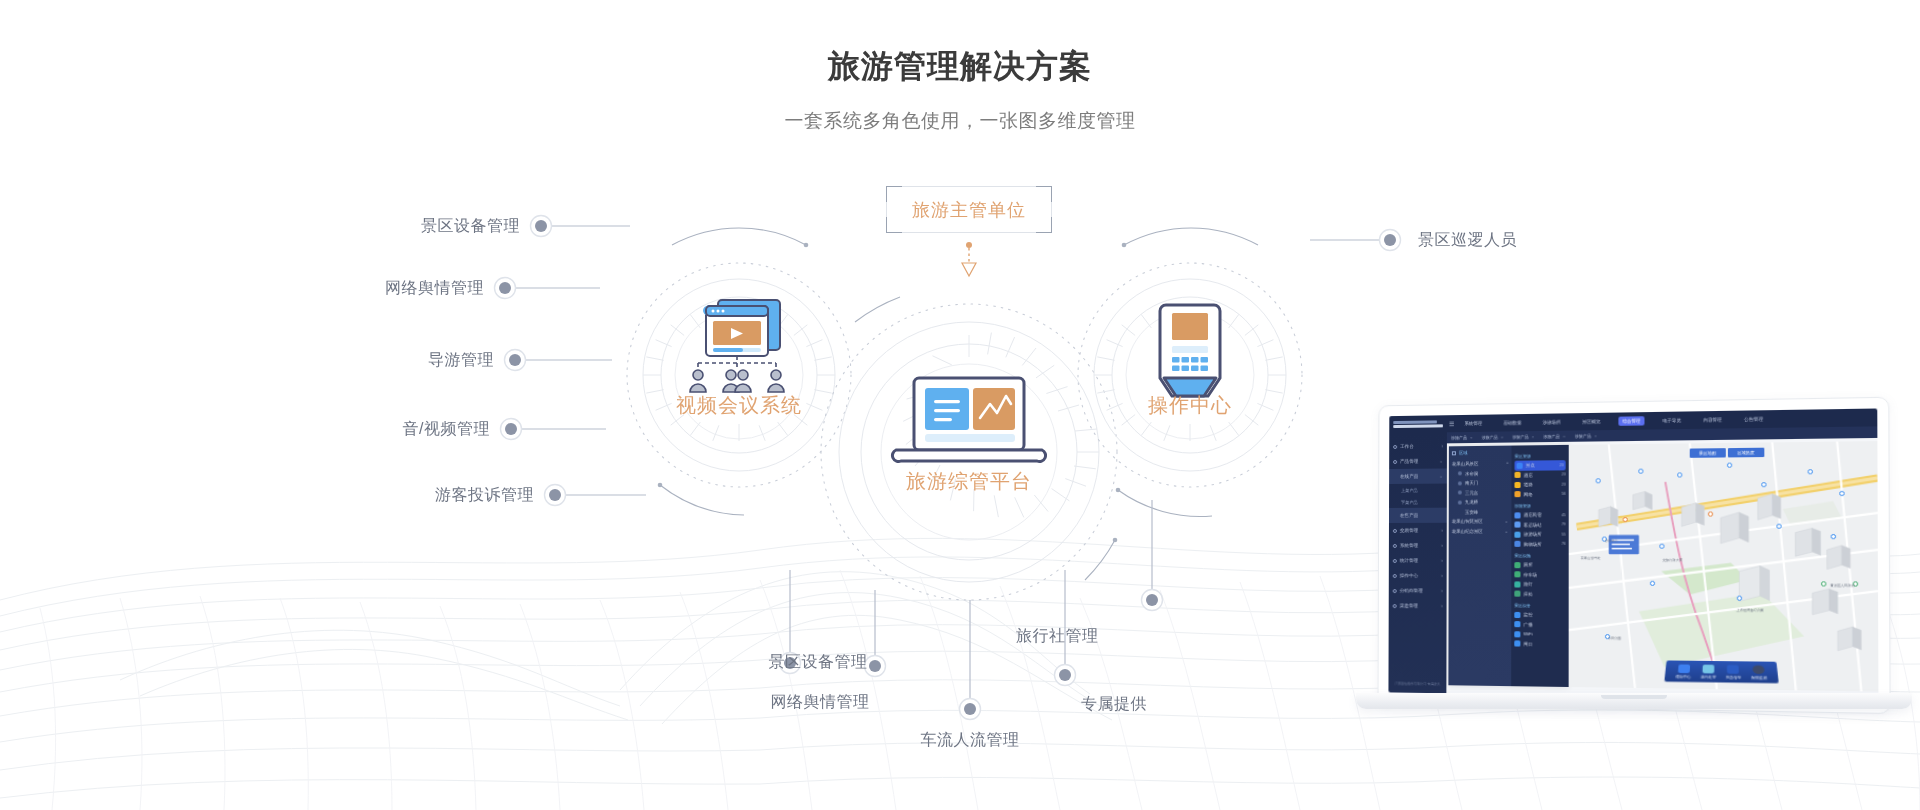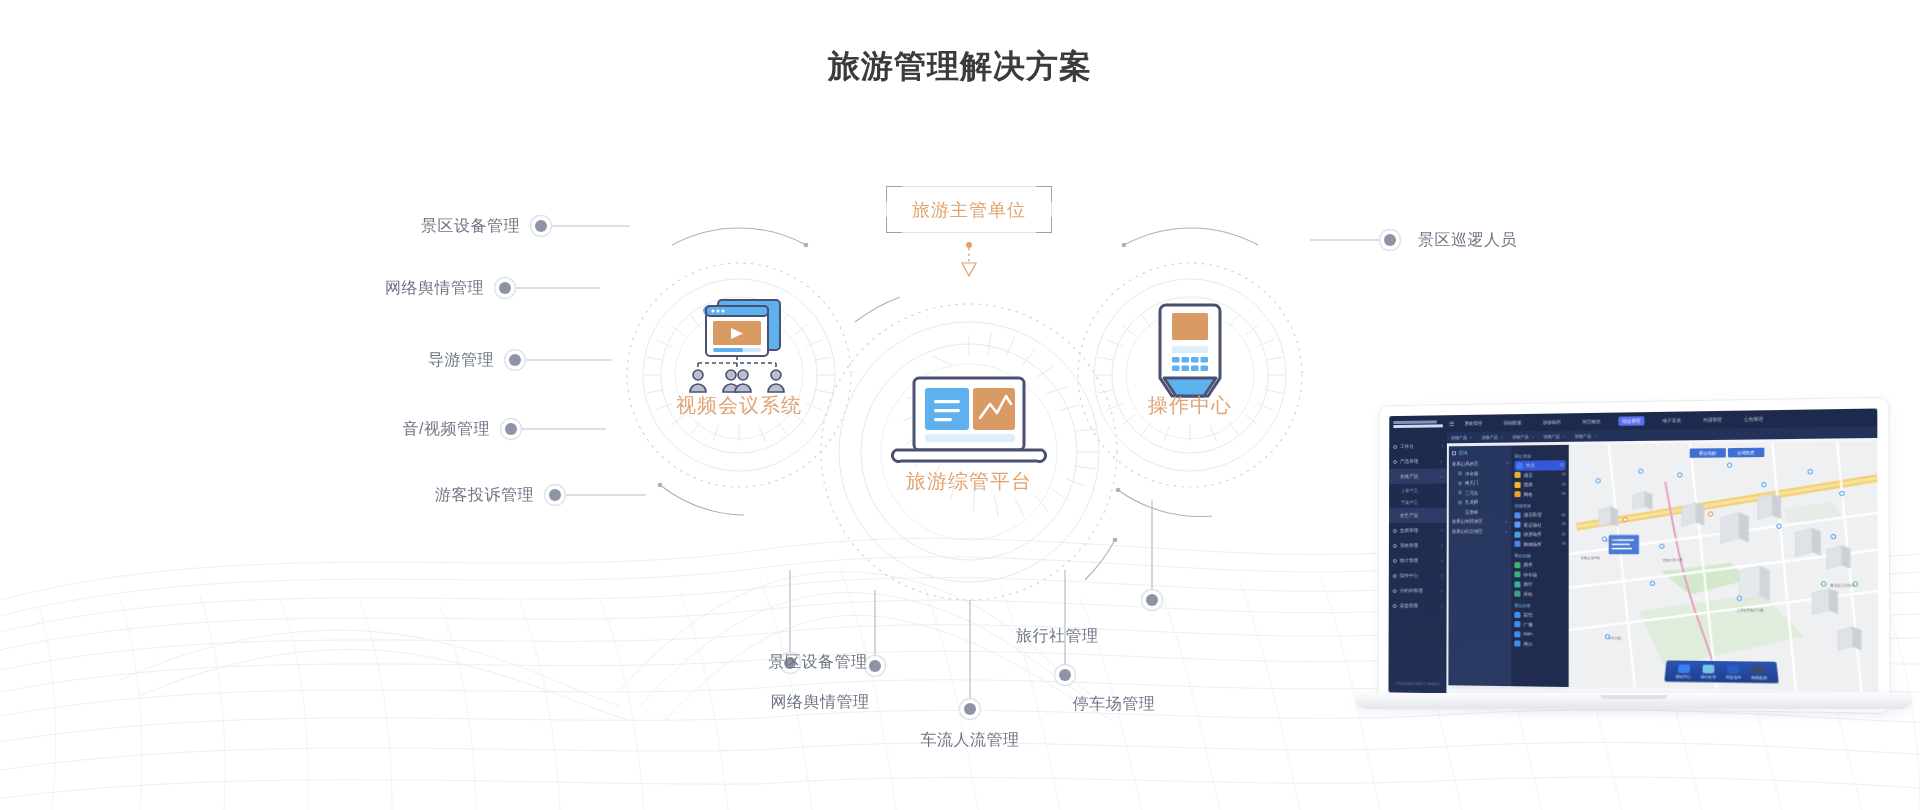--- a/index.html
+++ b/index.html
@@ -284,20 +284,21 @@
       <path d="M1480,104 C1506,172 1522,252 1542,330"></path>
       <path d="M1560,112 C1586,178 1602,256 1622,330"></path>
       <path d="M1640,118 C1666,182 1682,258 1702,330"></path>
       <path d="M1720,116 C1746,180 1762,256 1782,330"></path>
       <path d="M1800,112 C1826,178 1842,254 1862,330"></path>
       <path d="M1880,108 C1906,174 1920,252 1920,330"></path>
     </g>
   </svg>
 
   <div class="title">旅游管理解决方案</div>
+  <div class="subtitle">一套系统多角色使用，一张图多维度管理</div>
 
   <div class="gov-box">
     <span class="edge-t"></span>
     <span class="edge-b"></span>
     <span class="edge-l"></span>
     <span class="edge-r"></span>
     <span class="corner c-tl"></span>
     <span class="corner c-tr"></span>
     <span class="corner c-bl"></span>
     <span class="corner c-br"></span>
@@ -549,21 +550,21 @@
   <div class="leaf-label right-al" style="left:174px; top:278px; width:310px;">网络舆情管理</div>
   <div class="leaf-label right-al" style="left:180px; top:419px; width:310px;">音/视频管理</div>
   <div class="leaf-label right-al" style="left:184px; top:350px; width:310px;">导游管理</div>
   <div class="leaf-label right-al" style="left:224px; top:485px; width:310px;text-align:right;">游客投诉管理</div>
 
   <div class="leaf-label" style="left:1418px; top:230px;">景区巡逻人员</div>
 
   <div class="leaf-label" style="left:728px; top:652px; width:180px; text-align:center;">景区设备管理</div>
   <div class="leaf-label" style="left:730px; top:692px; width:180px; text-align:center;">网络舆情管理</div>
   <div class="leaf-label" style="left:880px; top:730px; width:180px; text-align:center;">车流人流管理</div>
-  <div class="leaf-label" style="left:1024px; top:694px; width:180px; text-align:center;">停车场管理</div>
+  <div class="leaf-label" style="left:1024px; top:694px; width:180px; text-align:center;">专属提供</div>
   <div class="leaf-label" style="left:1016px; top:626px; width:180px; ">旅行社管理</div>
 
   <div id="laptop">
     <div class="lid">
       <div class="screen">
 
         <div class="app-topbar">
           <div class="app-logo">
             <i></i>
             <i></i>

